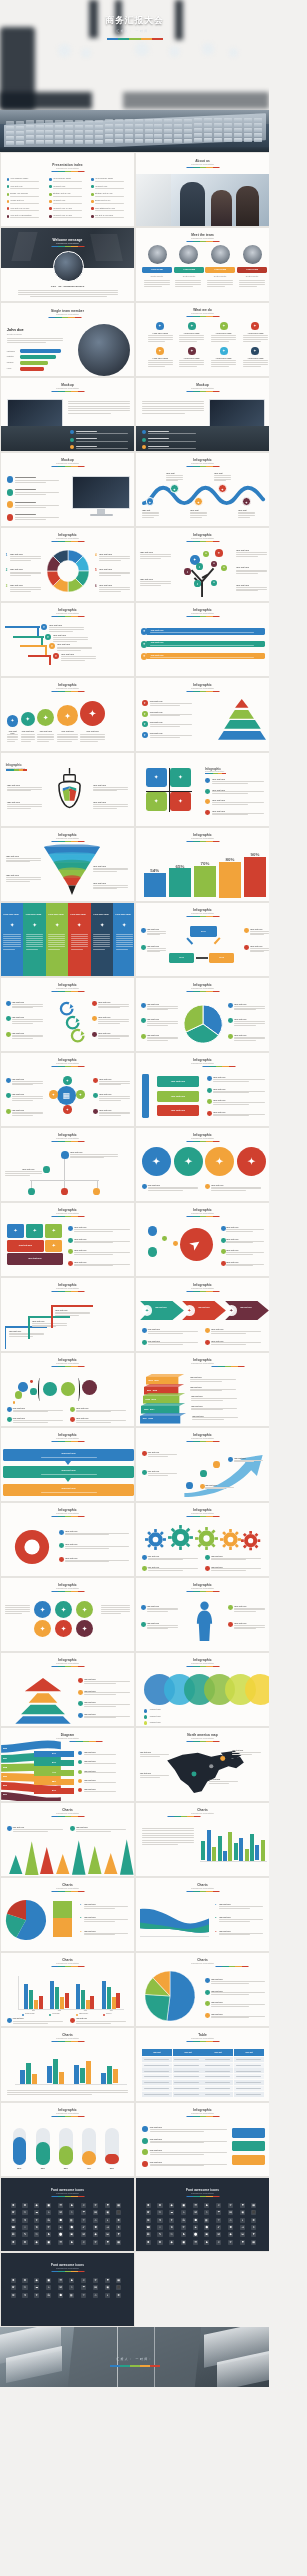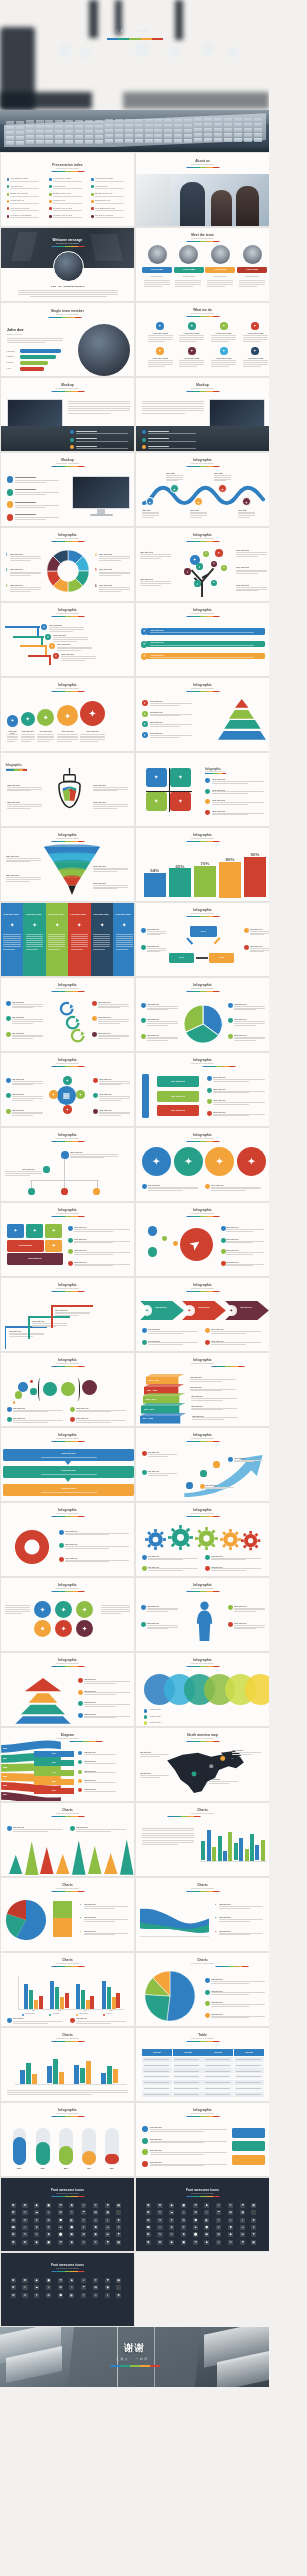--- a/index.html
+++ b/index.html
@@ -64,20 +64,21 @@
   <div class="bokeh" style="left:135px;top:42px;width:14.4px;height:14.4px"></div>
   <div class="bokeh" style="left:169px;top:46px;width:10.6px;height:10.6px"></div>
   <div class="bokeh" style="left:202px;top:43px;width:11.5px;height:11.5px"></div>
   <div class="bokeh" style="left:229px;top:48px;width:8.7px;height:8.7px"></div>
   <div class="dark" style="left:89px;top:0;width:8.7px;height:38px"></div>
   <div class="dark" style="left:115px;top:0;width:6.7px;height:35px"></div>
   <div class="dark" style="left:175px;top:0;width:7.7px;height:40px"></div>
   <div class="dark" style="left:0;top:27px;width:35px;height:83px;border-radius:3.8px"></div>
   <div class="dark" style="left:0;top:92px;width:92px;height:17.3px"></div>
   <div class="dark" style="left:123px;top:92px;width:146px;height:17.3px;opacity:.6"></div>
+  <div class="heroTitle" style="top:15.4px">商务汇报大会</div>
   <div class="heroSub" style="top:29px">汇报人：  一时间：</div>
   <div class="cbar" style="top:38px;width:56px;height:1.9px"></div>
 </div>
 
 <div class="banner kbd">
   <div style="position:absolute;left:0;top:0;width:269px;height:13.5px;background:linear-gradient(180deg,#8d9aa6,#5d6c79)"></div>
   <div style="position:absolute;left:3.8px;top:8.7px;width:262px;height:27px;background:linear-gradient(180deg,#b9c4ce,#8b98a5);transform:skewY(-2.5deg);border-radius:1px"></div>
   <div id="keys" style="position:absolute;left:0;top:0;width:269px;height:42px">
         <div class="key" style="left: 5.8px; top: 10.6px; width: 8px; height: 4px; opacity: 0.55;"></div>
         <div class="key" style="left: 15.7px; top: 10.5px; width: 8px; height: 4px; opacity: 0.55;"></div>
@@ -2483,19 +2484,18 @@
     </div>
 
 <div class="banner hero3">
   <div class="slab" style="left:-5.8px;top:1.9px;width:67px;height:29px"></div>
   <div class="slab" style="left:5.8px;top:25px;width:56px;height:25px"></div>
   <div class="slab" style="left:204px;top:0px;width:73px;height:33px"></div>
   <div class="slab" style="left:217px;top:29px;width:58px;height:29px"></div>
   <div class="road" style="left:71px;top:0;width:127px;height:60px;transform:skewX(-6deg)"></div>
   <div style="position:absolute;left:117px;top:0;width:1.2px;height:60px;background:rgba(235,238,240,.65)"></div>
   <div style="position:absolute;left:154px;top:0;width:1.2px;height:60px;background:rgba(235,238,240,.5)"></div>
-  <div class="heroTitle" style="top:15.4px;font-size:9.6px">谢谢</div>
   <div class="heroSub" style="top:30px">汇报人：  一时间：</div>
   <div class="cbar" style="top:38px;width:50px;height:1.9px"></div>
 </div>
 
 </div>
 
 
 </body></html>

